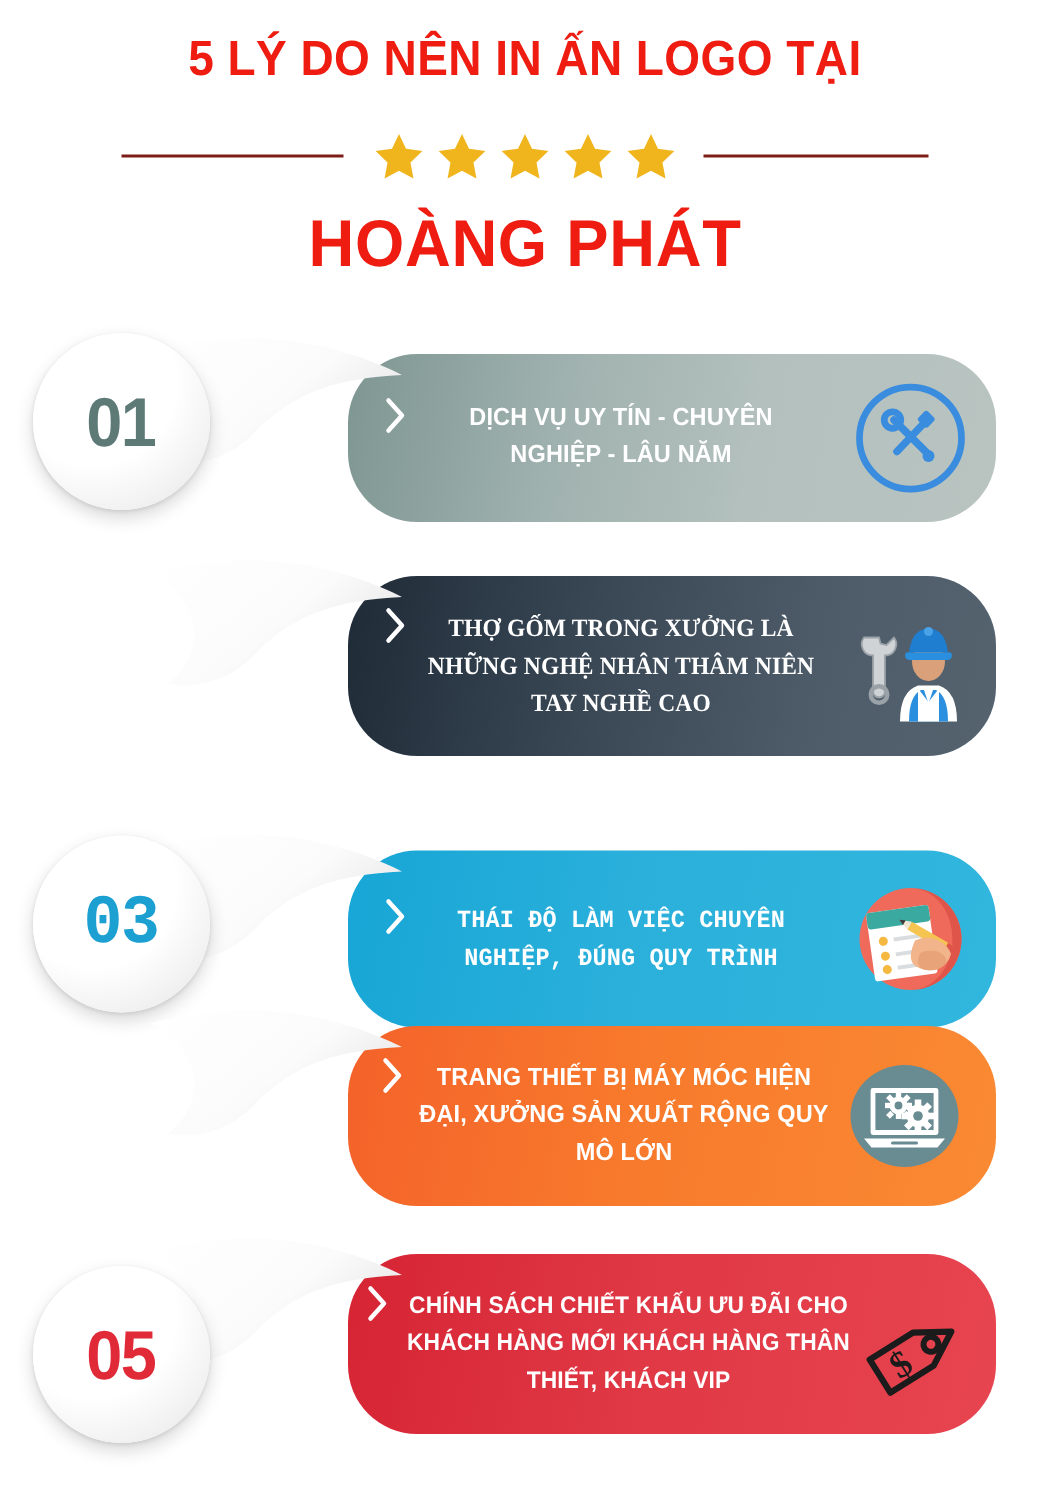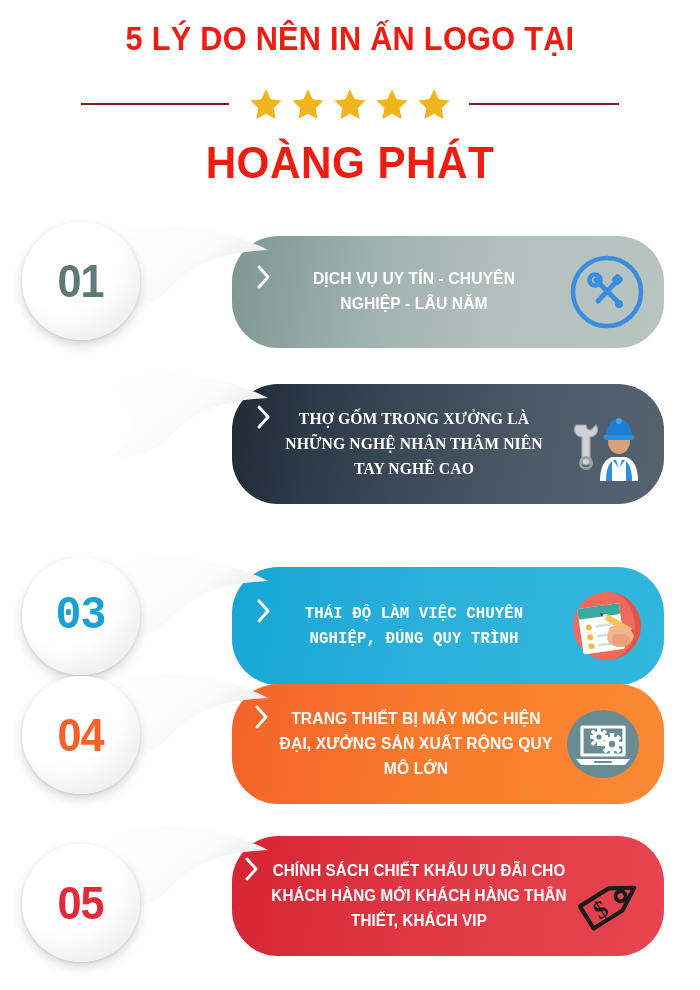--- a/index.html
+++ b/index.html
@@ -430,23 +430,20 @@
     <defs>
       <linearGradient id="sw4" x1="0" y1="0" x2="1" y2="0.6">
         <stop offset="0%" stop-color="#ffffff"></stop>
         <stop offset="60%" stop-color="#fbfbfb"></stop>
         <stop offset="100%" stop-color="#e6e6e6"></stop>
       </linearGradient>
     </defs>
     <path d="M8,22 C70,6 128,14 176,38 C132,40 104,50 80,74 C66,90 44,100 20,96 C46,74 44,42 8,22 Z" fill="url(#sw4)"></path>
   </svg>
 
-  <div class="num-circle">
-    <span class="num-text">04</span>
-  </div>
 </div>
 
 <div class="row" id="row-5">
 
   <div class="banner">
     <div class="banner-inner">
       <svg class="chevron" viewBox="0 0 16 26">
         <polyline points="3,3 12,13 3,23" fill="none" stroke="#ffffff" stroke-width="3" stroke-linecap="round" stroke-linejoin="round"></polyline>
       </svg>
       <div class="banner-text">CHÍNH SÁCH CHIẾT KHẤU ƯU ĐÃI CHO KHÁCH HÀNG MỚI KHÁCH HÀNG THÂN THIẾT, KHÁCH VIP</div>

